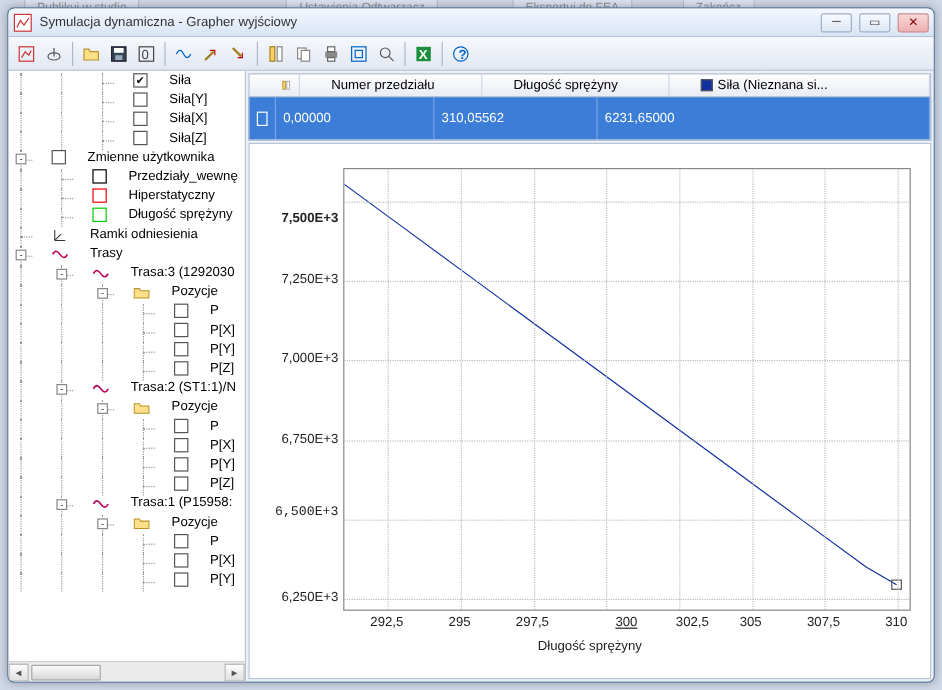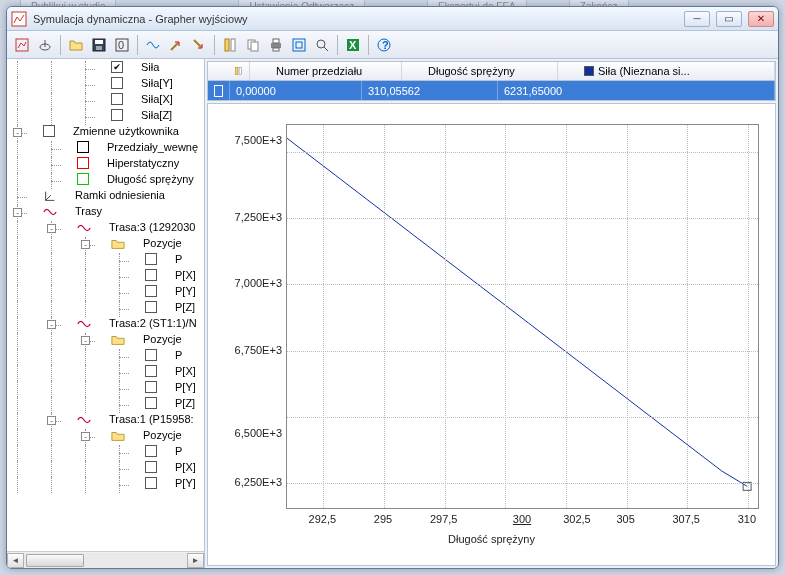--- a/index.html
+++ b/index.html
@@ -40,21 +40,21 @@
   .hscroll .track { flex: 1; height: 15px; background: #eaeaea; position: relative; }
   .hscroll .thumb { position: absolute; left: 2px; top: 1px; height: 13px; width: 58px; background: linear-gradient(#fafafa,#d8d8d8); border: 1px solid #a8a8a8; border-radius: 1px; }
 
   .right-panel { flex: 1; display: flex; flex-direction: column; background: #ecf0f7; padding: 2px; gap: 2px; overflow:hidden; }
   
   .grid-header { display: flex; align-items: center; background: linear-gradient(#fefefe,#e8ecf4); border: 1px solid #b8c3d4; height: 20px; }
   .gh-cell { padding: 2px 6px; border-right: 1px solid #d0d8e4; display: flex; align-items: center; gap: 4px; height: 100%; margin-left: 20px; }
   .gh-check { width: 22px; justify-content: center; }
   .gh-swatch { width: 10px; height: 10px; border: 1px solid #555; }
 
-  .grid-row { display: flex; align-items: center; background: #3c7dd8; color: #fff; border: 1px solid #b8c3d4; border-top: none; height: 20px; }
+  .grid-row { display: flex; align-items: center; background: #3c7dd8; color: #fff; border: 1px solid #b8c3d4; border-top: none; height: 36px; }
   .gr-cell { padding: 2px 6px; border-right: 1px solid rgba(255,255,255,0.3); height: 100%; display: flex; align-items: center; }
   .gr-check { width: 22px; justify-content: center; }
   .gr-check .tcheck { border-color: #fff; background: #3c7dd8; }
 
   .chart-box { flex: 1; background: #fff; border: 1px solid #b8c3d4; position: relative; overflow: hidden; }
   .chart-inner { position: absolute; inset: 8px; }
   .plot-area { position: absolute; left: 70px; top: 12px; right: 8px; bottom: 48px; border: 1px solid #888; }
   .grid-v, .grid-h { position: absolute; background: transparent; }
   .grid-v { top: 0; bottom: 0; border-left: 1px dotted #bbb; }
   .grid-h { left: 0; right: 0; border-top: 1px dotted #bbb; }
@@ -652,22 +652,22 @@
           <div class="xlabel">Długość sprężyny</div>
         <div class="xtick" style="left: 106.385px;">292,5</div>
             <div class="xtick" style="left: 167.026px;">295</div>
             <div class="xtick" style="left: 227.667px;">297,5</div>
             <div class="xtick" style="left: 306px; text-decoration: underline;">300</div>
             <div class="xtick" style="left: 348.949px; margin-left: 12px;">302,5</div>
             <div class="xtick" style="left: 409.59px;">305</div>
             <div class="xtick" style="left: 470.231px;">307,5</div>
             <div class="xtick" style="left: 530.872px;">310</div>
             <div class="ytick" style="top: 370.448px;">6,250E+3</div>
-            <div class="ytick" style="top: 321px;">6,500E+3</div>
+            <div class="ytick" style="top: 299px; font-family: Liberation Mono, monospace;">6,500E+3</div>
             <div class="ytick" style="top: 237.69px;">6,750E+3</div>
             <div class="ytick" style="top: 171.31px;">7,000E+3</div>
             <div class="ytick" style="top: 104.931px;">7,250E+3</div>
-            <div class="ytick" style="top: 28px;">7,500E+3</div>
+            <div class="ytick" style="top: 54px; font-weight: bold;">7,500E+3</div>
           </div>
       </div>
     </div>
   </div>
 </div>
 
 </body></html>

